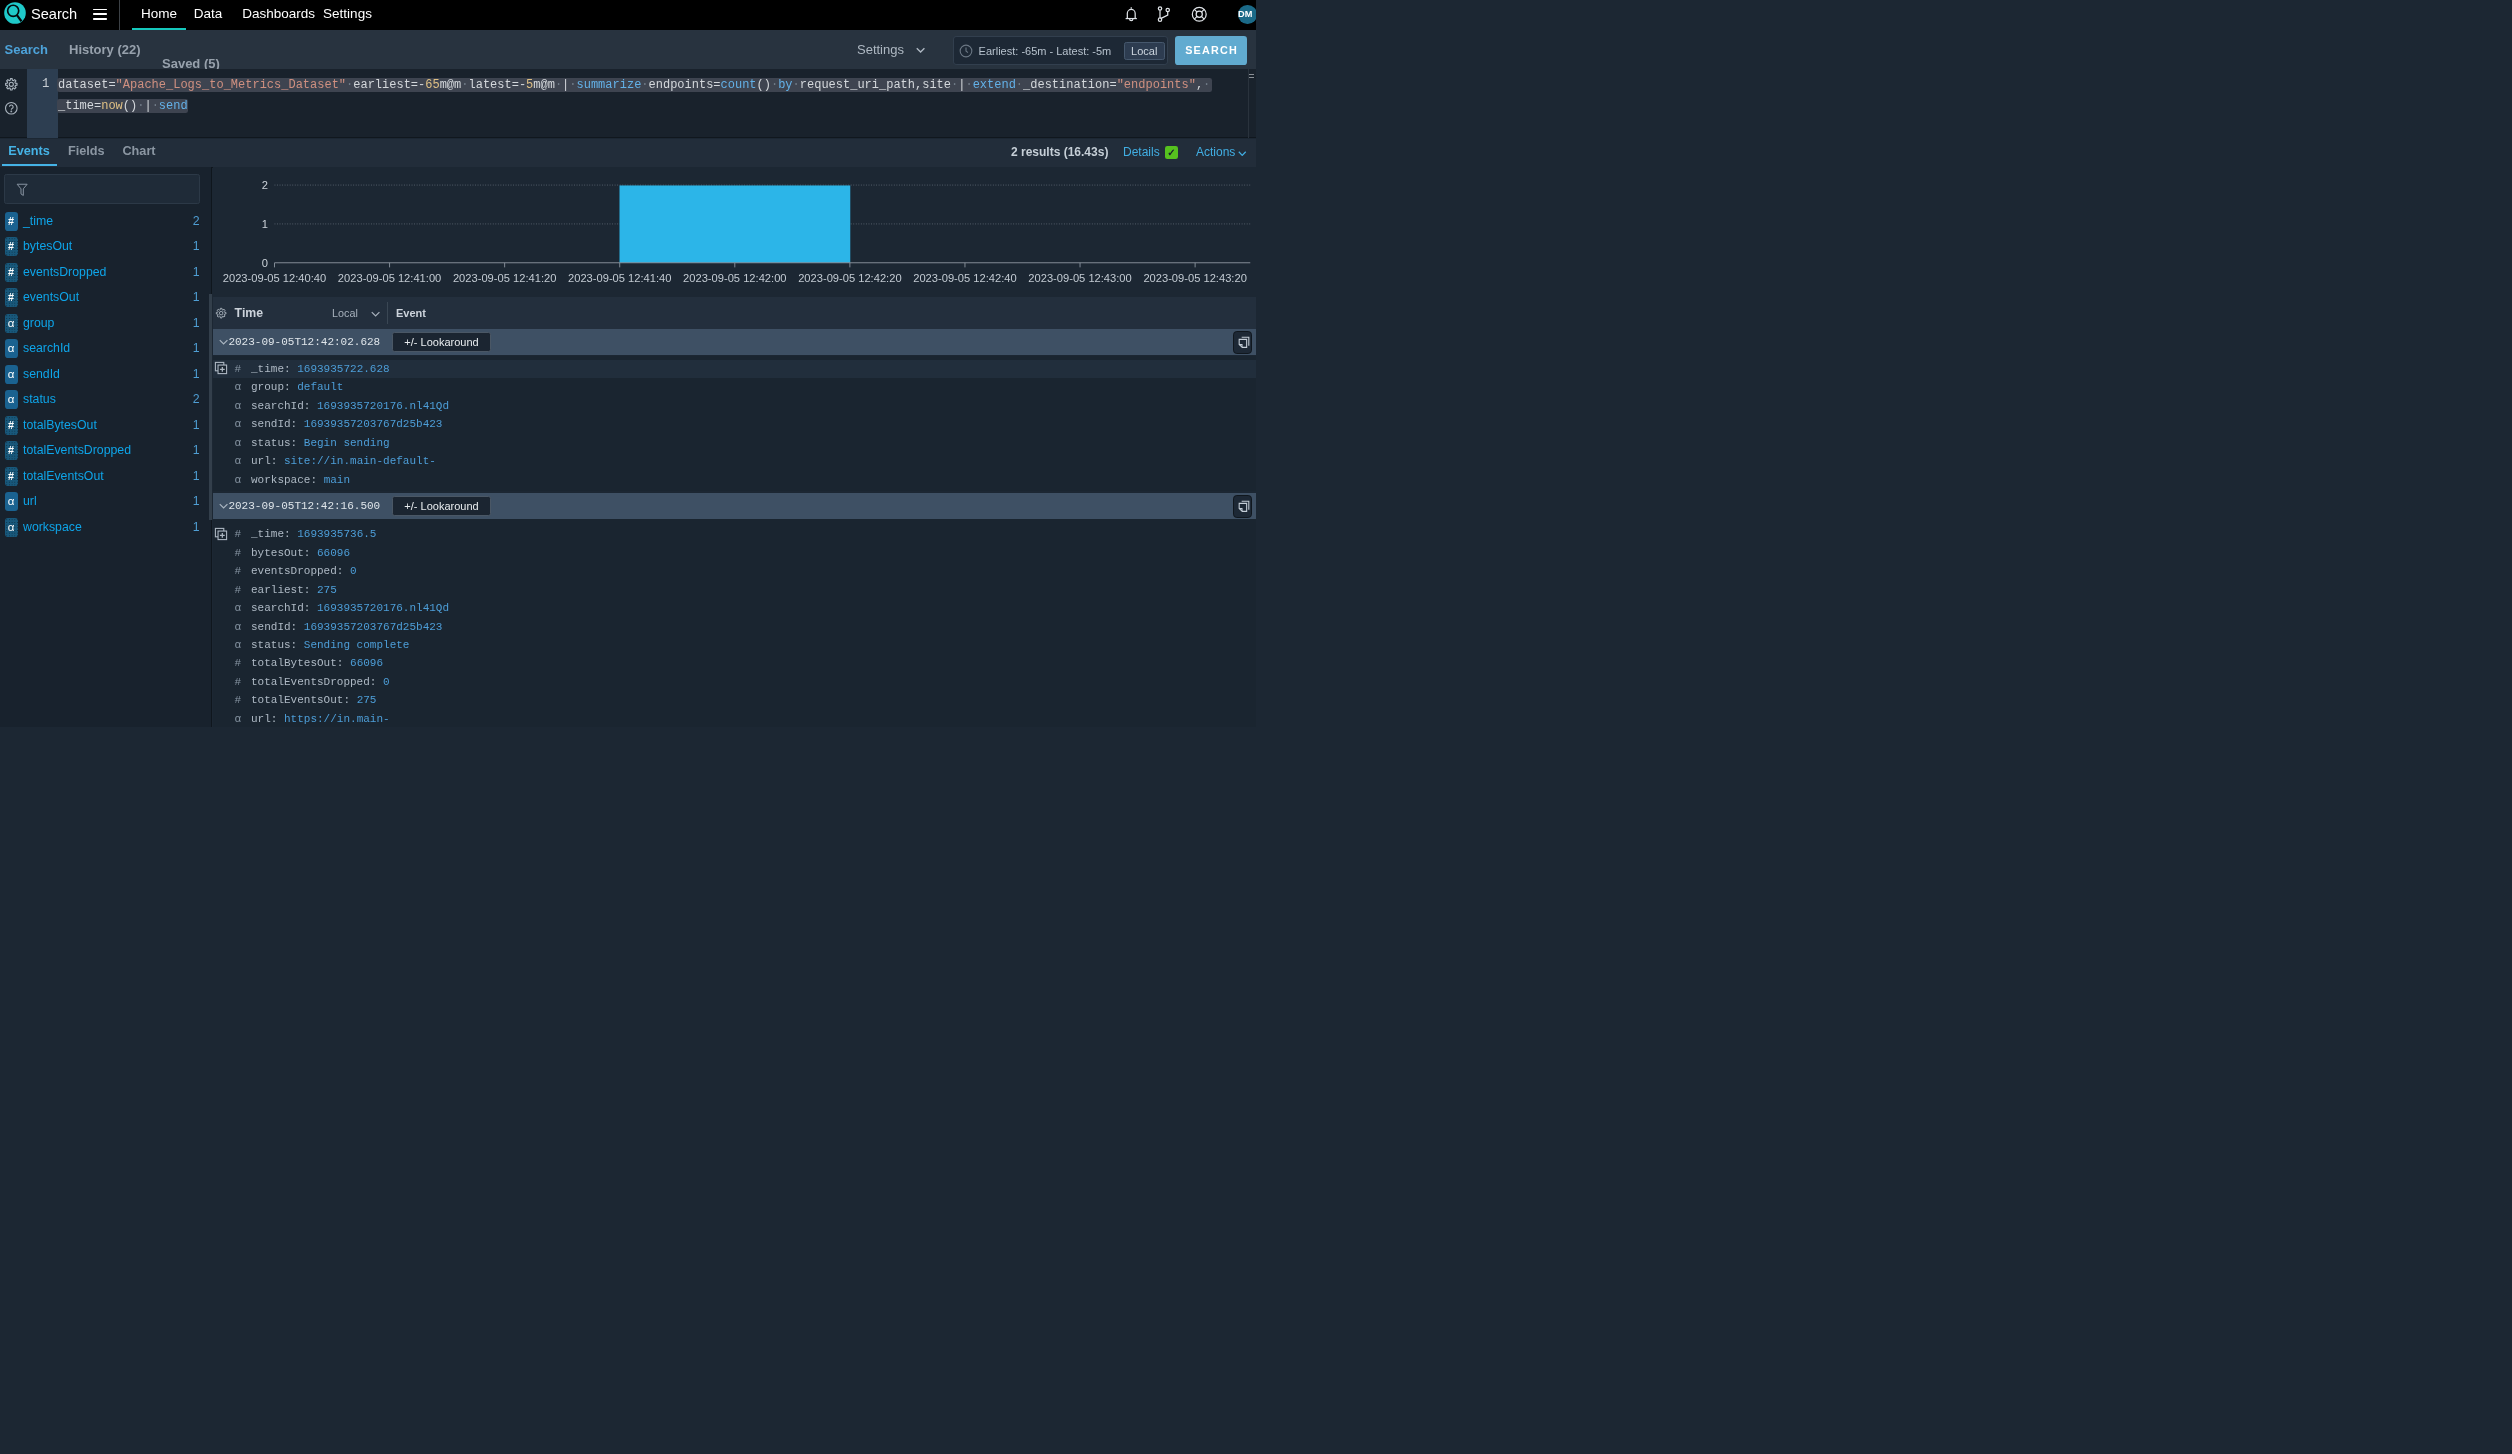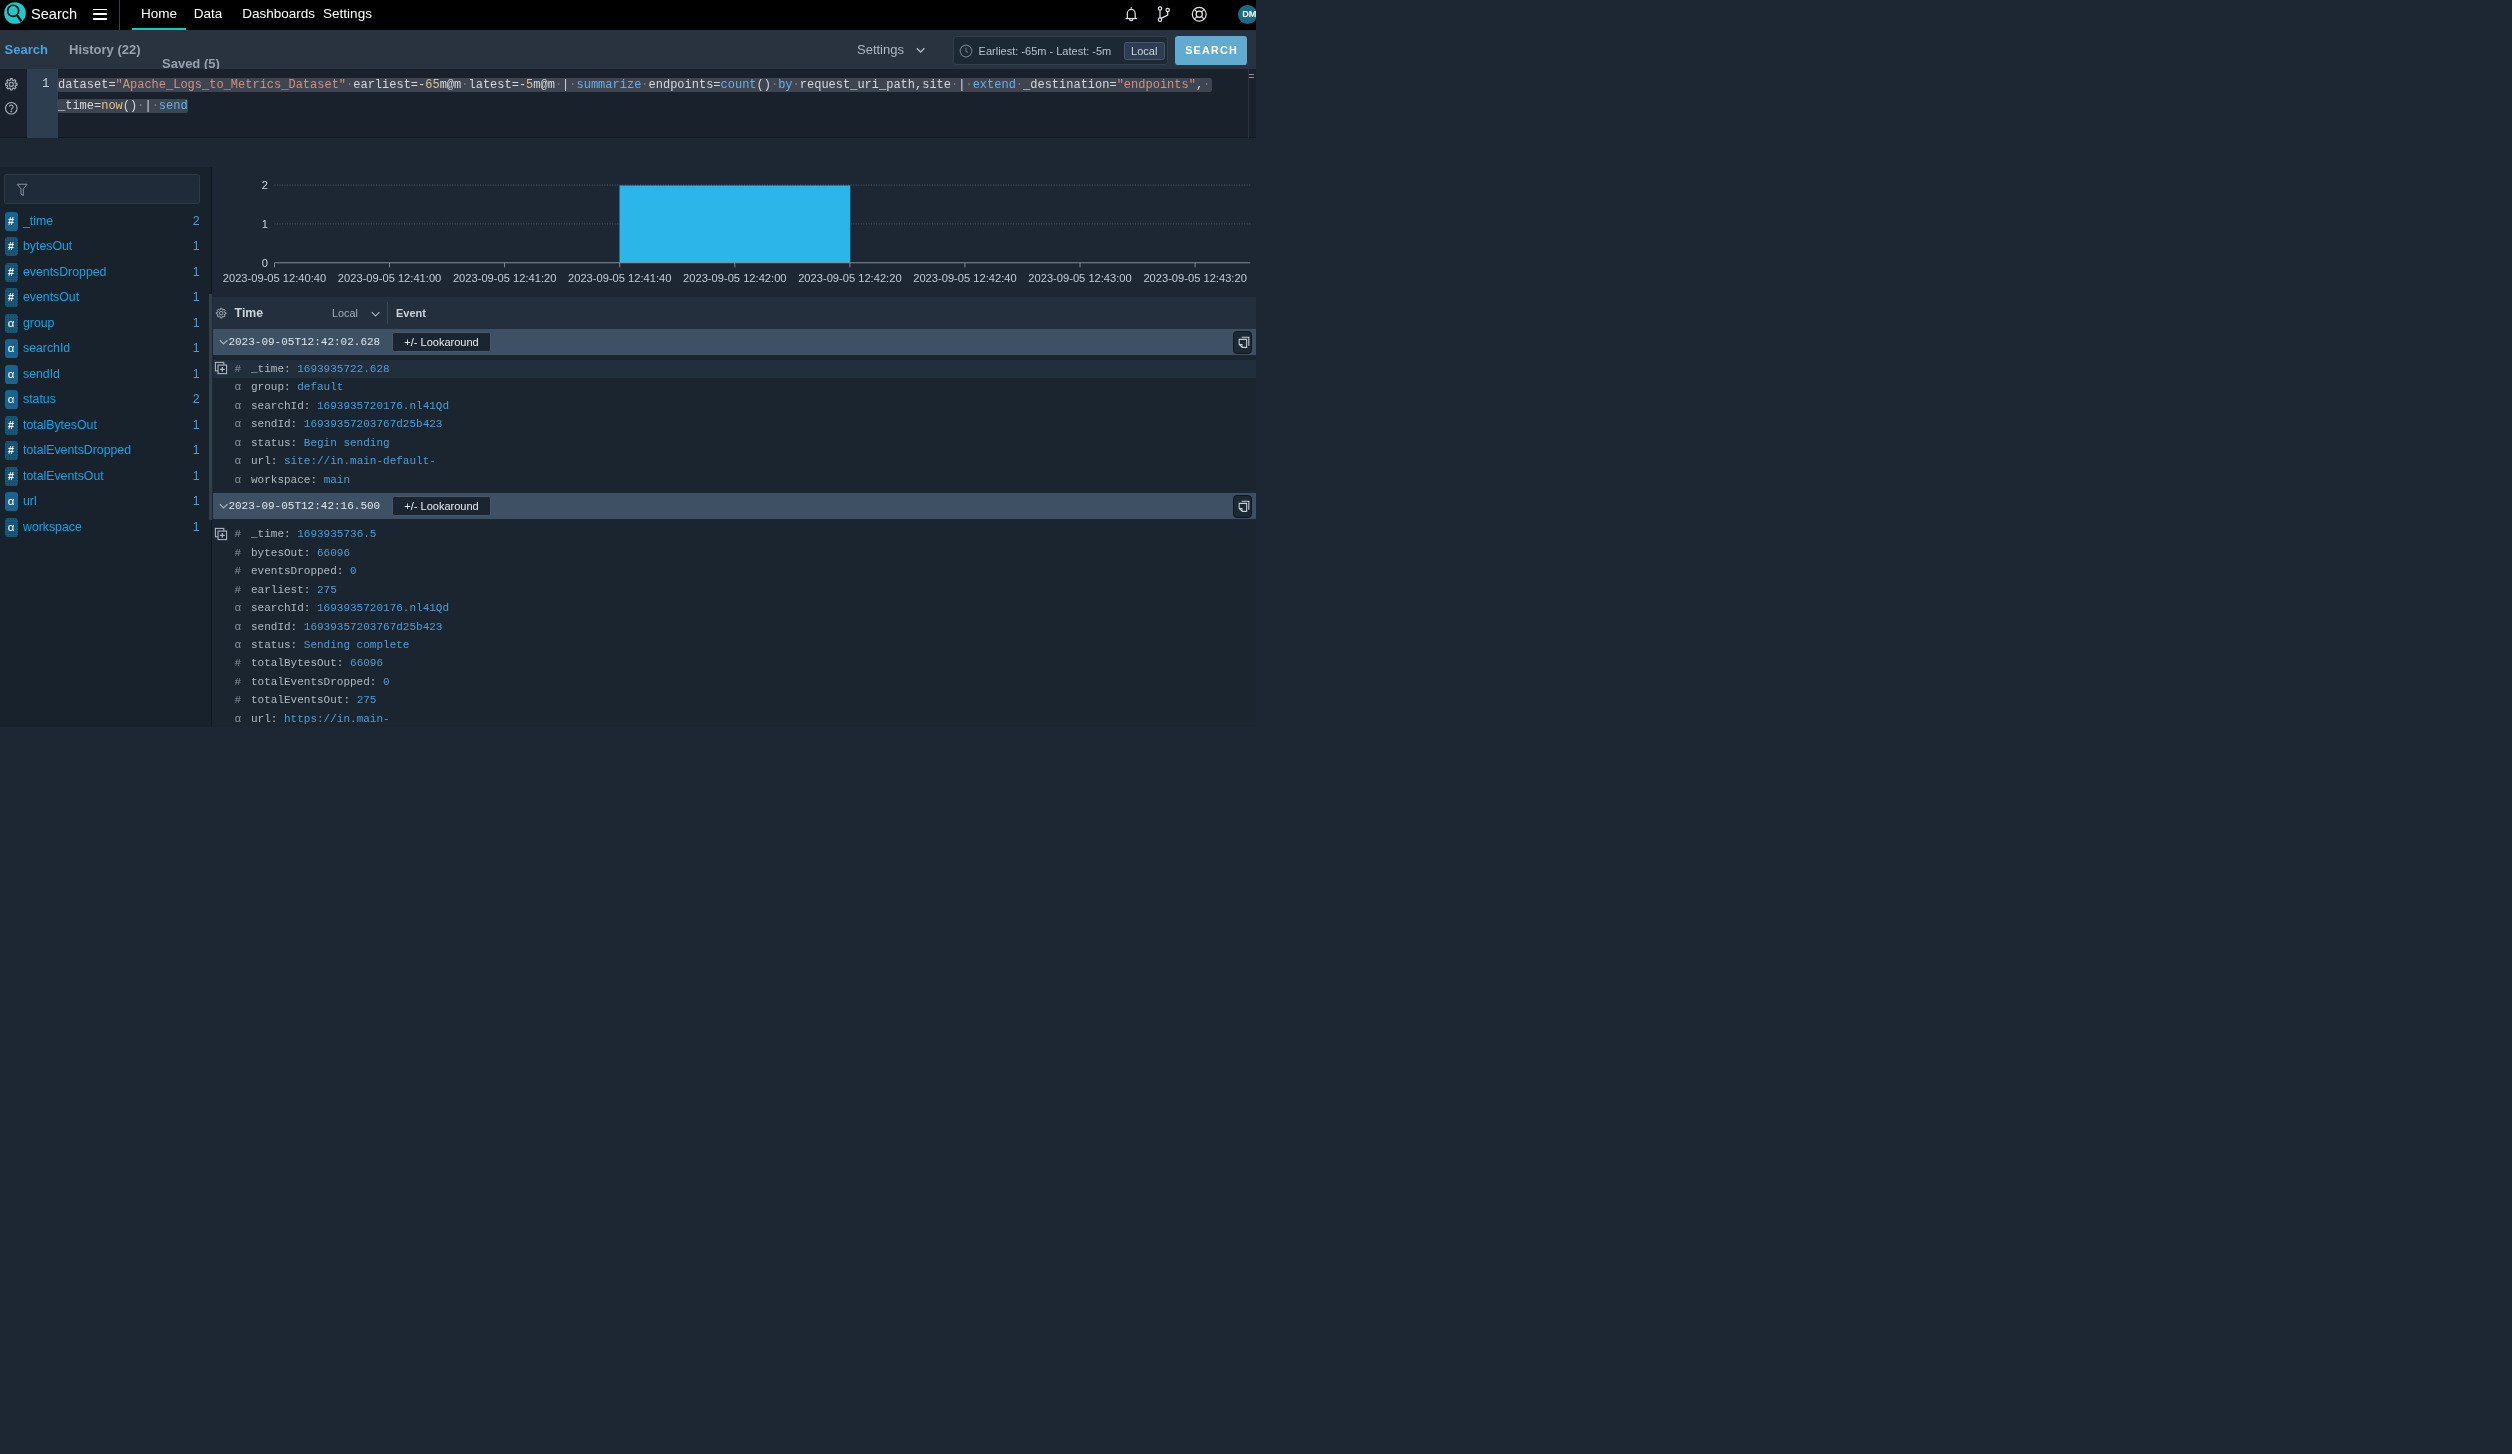--- a/index.html
+++ b/index.html
@@ -13,21 +13,21 @@
 #brand { position:absolute; left:31px; top:6.2px; font-size:14.6px; color:#fff; }
 #burger { position:absolute; left:93px; top:8.5px; width:14px; }
 #burger div { height:1.7px; background:#fff; margin-bottom:3.1px; border-radius:0.8px; }
 #navsep { position:absolute; left:119px; top:0; width:0.8px; height:30px; background:#3c4146; }
 .navitem { position:absolute; top:0; height:30px; line-height:28.5px; color:#fff; font-size:13.5px; text-align:center; }
 #nav-home { left:132px; width:54px; border-bottom:2.3px solid #15c8bc; }
 #nav-data { left:186px; width:44px; }
 #nav-dash { left:233px; width:82px;text-align:right; }
 #nav-set  { left:319px; width:57px; }
 .topicon { position:absolute; top:5.4px; width:18.5px; height:18.5px; }
-#avatar { position:absolute; left:1238px; top:5.4px; width:18.5px; height:18.5px; border-radius:50%; background:#1b6a88; color:#fff; font-size:9.2px; font-weight:bold; text-align:right; line-height:18.5px; }
+#avatar { position:absolute; left:1238px; top:5.4px; width:18.5px; height:18.5px; border-radius:50%; background:#1b6a88; color:#fff; font-size:9.2px; font-weight:bold; text-align:left; line-height:18.5px; }
 
 
 #subbar { position:absolute; left:0; top:30px; width:1256px; height:40px; background:#28333f; }
 .subtab { position:absolute; top:0; height:40px; line-height:40px; font-size:13px; font-weight:bold; }
 #st-search { left:4.6px; color:#4da3da; }
 #st-history { left:69px; color:#97a1ac; }
 #st-saved { left:162px; color:#97a1ac;margin-top:14px; }
 #sampling { position:absolute; left:857px; top:0; height:40px; line-height:40px; font-size:13px; color:#aeb8c2; }
 #sampchev { position:absolute; left:916px; top:17px; }
 #timebox { position:absolute; left:953px; top:6.2px; width:215px; height:29px; background:#1d2835; border:0.8px solid #323f4e; border-radius:3.1px; }
@@ -168,20 +168,32 @@
       </div>
     <div style="position:absolute;left:1248px;top:0;width:0.8px;height:69px;background:#2a333d"></div>
     <div style="position:absolute;left:1249px;top:4.6px;width:5.4px;height:1.5px;background:#8a9096"></div>
     <div style="position:absolute;left:1249px;top:7.7px;width:5.4px;height:1.5px;background:#8a9096"></div>
     <div id="code">
       <div class="cl" style="top:6.2px"><span class="sel" style="padding-right:1.5px"><span class="tkd">dataset=</span><span class="tks">"Apache_Logs_to_Metrics_Dataset"</span><span class="ws">·</span><span class="tkd">earliest=-</span><span class="tkn">65</span><span class="tkd">m@m</span><span class="ws">·</span><span class="tkd">latest=-</span><span class="tkn">5</span><span class="tkd">m@m</span><span class="ws">·</span><span class="tkd">|</span><span class="ws">·</span><span class="tkk">summarize</span><span class="ws">·</span><span class="tkd">endpoints=</span><span class="tkk">count</span><span class="tkd">()</span><span class="ws">·</span><span class="tkk">by</span><span class="ws">·</span><span class="tkd">request_uri_path,site</span><span class="ws">·</span><span class="tkd">|</span><span class="ws">·</span><span class="tkk">extend</span><span class="ws">·</span><span class="tkd">_destination=</span><span class="tks">"endpoints"</span><span class="tkd">,</span><span class="ws">·</span></span></div>
       <div class="cl" style="top:27px"><span class="sel"><span class="tkd">_time=</span><span class="tkn">now</span><span class="tkd">()</span><span class="ws">·</span><span class="tkd">|</span><span class="ws">·</span><span class="tkk">send</span></span></div>
     </div>
   </div>
 
+  <div id="tabbar">
+    <div id="t-events" class="rtab">Events</div>
+    <div id="t-fields" class="rtab">Fields</div>
+    <div id="t-chart" class="rtab">Chart</div>
+    <div id="results">2 results (16.43s)</div>
+    <div id="details">Details</div>
+    <div id="checkbox">✓</div>
+    <div id="actions">Actions</div>
+    <svg style="position:absolute;left:1238px;top:11.5px" width="8.5" height="5.4" viewBox="0 0 11 7" fill="none" stroke="#41aee3" stroke-width="1.6">
+        <path d="M1 1 L5.5 5.7 L10 1"></path>
+      </svg>
+  </div>
 
   <div id="main">
     <div id="sidebar">
       <div id="filterbox">
         <svg style="position:absolute;left:10.8px;top:7.7px" width="12.3" height="14" viewBox="0 0 16 18" fill="none" stroke="#8894a1" stroke-width="1.3">
           <path d="M1.5 1.5 h13 l-5 6 v8.6 l-3-2 v-6.6 z"></path>
         </svg>
       </div>
       <div id="fieldlist">
           <div class="frow" style="top:42px">

